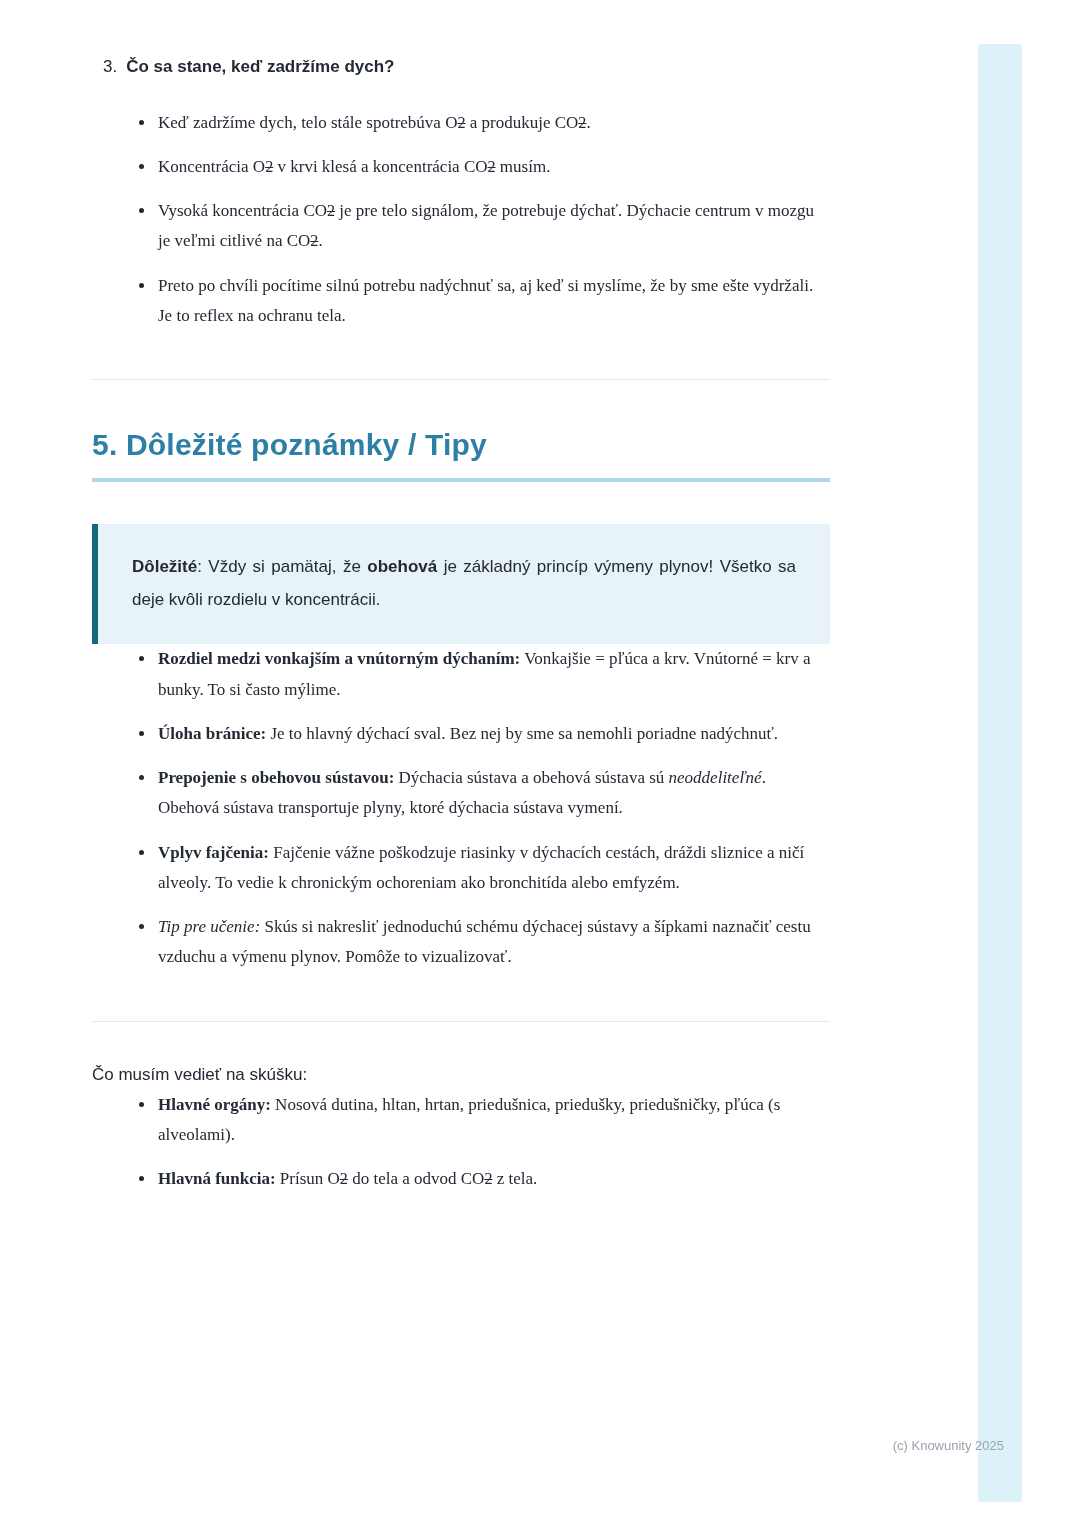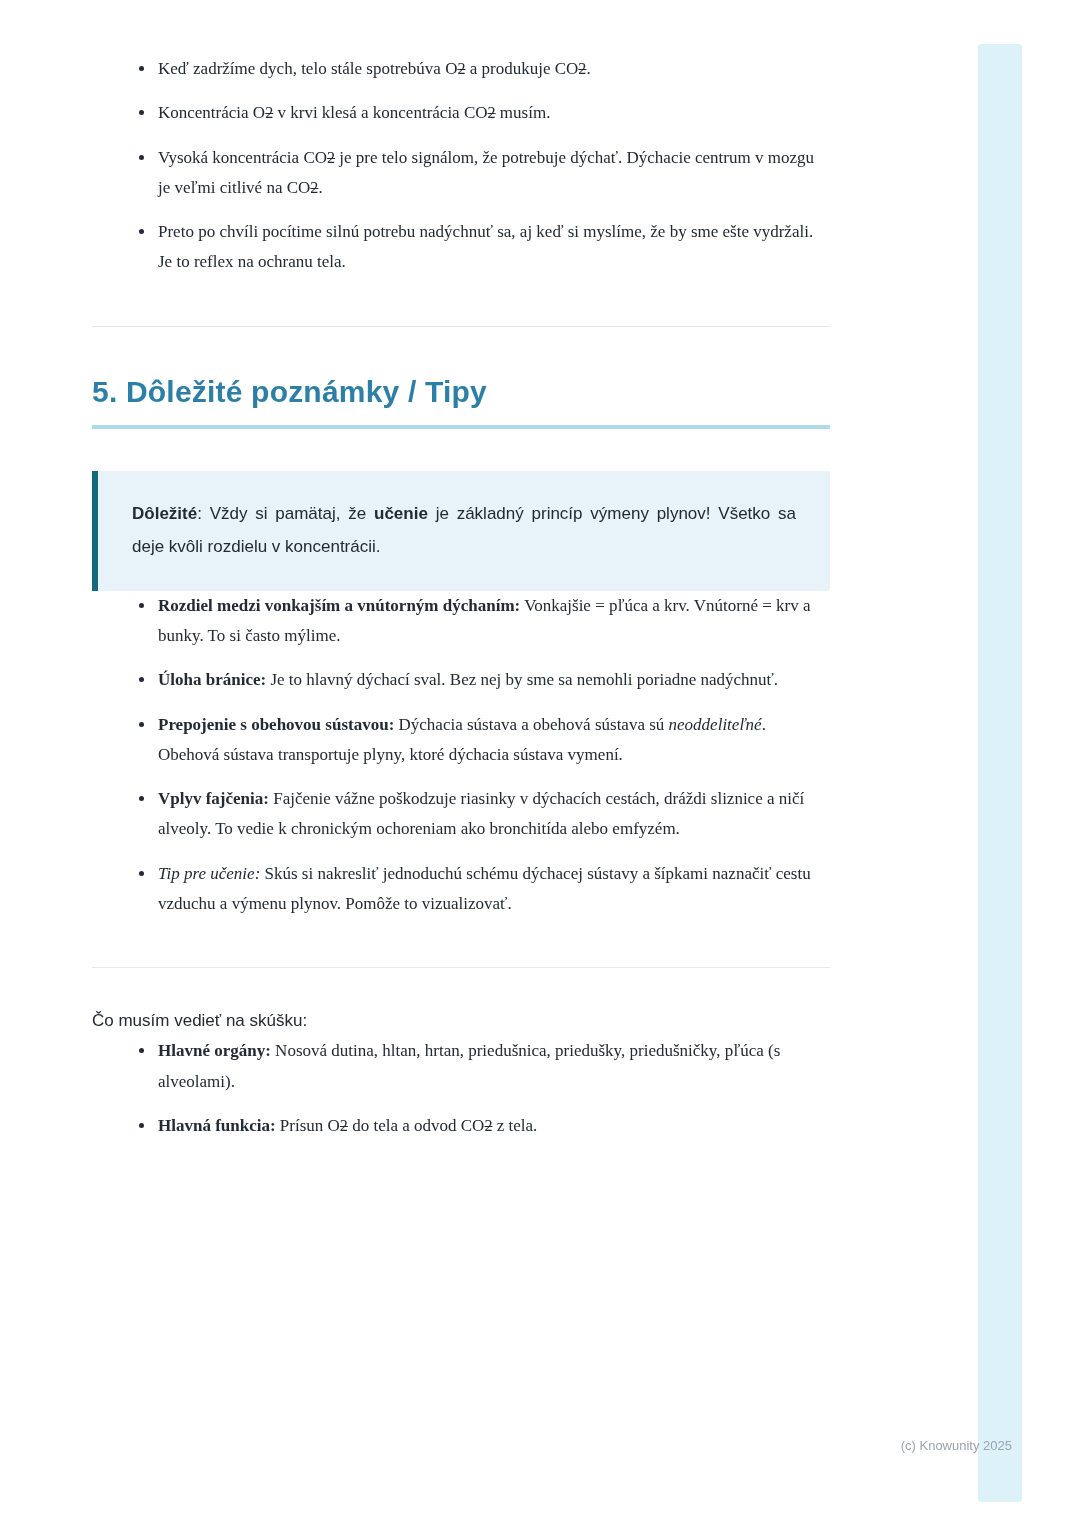--- a/index.html
+++ b/index.html
@@ -57,46 +57,49 @@
   .callout p { line-height: 1.95; text-align: justify; }
   .section-list { margin-top: 42px; }
   .section-list li { margin-bottom: 16px; }
   .intro { margin-top: 38px; line-height: 1.78; }
   .list-after-intro { margin-top: 36px; }
   .gas { text-decoration: line-through; font-size: 0.95em; }
   strong { font-weight: bold; }
   em { font-style: italic; text-align: right; }
   .footer {
     position: absolute;
-    top: 1438px; right: 68px;
+    top: 1438px; right: 76px;
     font-size: 13px;
     color: #9aa3ae;
   }
 </style>
 </head>
 <body>
 
 <div class="right-bar"></div>
 
 <div class="content">
 
+  <div class="q-item">
+    <span class="q-num">3.</span><span class="q-title">Čo sa stane, keď zadržíme dych?</span>
+  </div>
 
   <ul class="bullets">
       <li><span>Keď zadržíme dych, telo stále spotrebúva O</span><span class="gas">2</span><span> a produkuje CO</span><span class="gas">2</span><span>.</span></li>
       <li><span>Koncentrácia O</span><span class="gas">2</span><span> v krvi klesá a koncentrácia CO</span><span class="gas">2</span><span> musím.</span></li>
       <li><span>Vysoká koncentrácia CO</span><span class="gas">2</span><span> je pre telo signálom, že potrebuje dýchať. Dýchacie centrum v mozgu je veľmi citlivé na CO</span><span class="gas">2</span><span>.</span></li>
       <li><span>Preto po chvíli pocítime silnú potrebu nadýchnuť sa, aj keď si myslíme, že by sme ešte vydržali. Je to reflex na ochranu tela.</span></li>
     </ul>
 
   <hr class="divider">
 
   <h2 class="section-heading">5. Dôležité poznámky / Tipy</h2>
 
   <div class="callout">
-    <p><strong>Dôležité</strong><span>: Vždy si pamätaj, že </span><strong>učenie</strong><span> je základný princíp výmeny plynov! Všetko sa deje kvôli rozdielu v koncentrácii.</span></p>
+    <p><strong>Dôležité</strong><span>: Vždy si pamätaj, že </span><strong>obehová</strong><span> je základný princíp výmeny plynov! Všetko sa deje kvôli rozdielu v koncentrácii.</span></p>
   </div>
 
   <ul class="bullets section-list">
       <li><strong>Rozdiel medzi vonkajším a vnútorným dýchaním:</strong><span> Vonkajšie = pľúca a krv. Vnútorné = krv a bunky. To si často mýlime.</span></li>
       <li><strong>Úloha bránice:</strong><span> Je to hlavný dýchací sval. Bez nej by sme sa nemohli poriadne nadýchnuť.</span></li>
       <li><strong>Prepojenie s obehovou sústavou:</strong><span> Dýchacia sústava a obehová sústava sú </span><em>neoddeliteľné</em><span>. Obehová sústava transportuje plyny, ktoré dýchacia sústava vymení.</span></li>
       <li><strong>Vplyv fajčenia:</strong><span> Fajčenie vážne poškodzuje riasinky v dýchacích cestách, dráždi sliznice a ničí alveoly. To vedie k chronickým ochoreniam ako bronchitída alebo emfyzém.</span></li>
       <li><em>Tip pre učenie:</em><span> Skús si nakresliť jednoduchú schému dýchacej sústavy a šípkami naznačiť cestu vzduchu a výmenu plynov. Pomôže to vizualizovať.</span></li>
     </ul>
 

